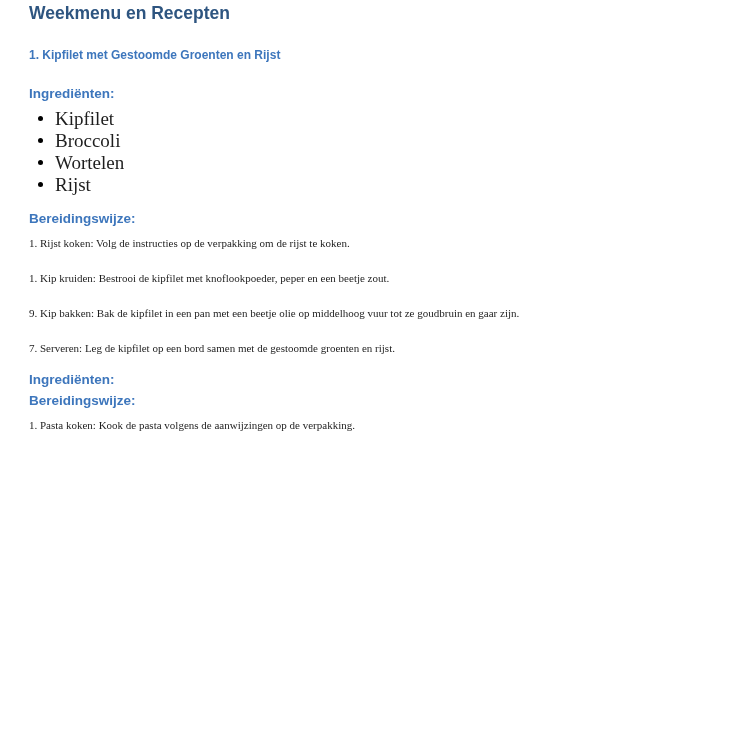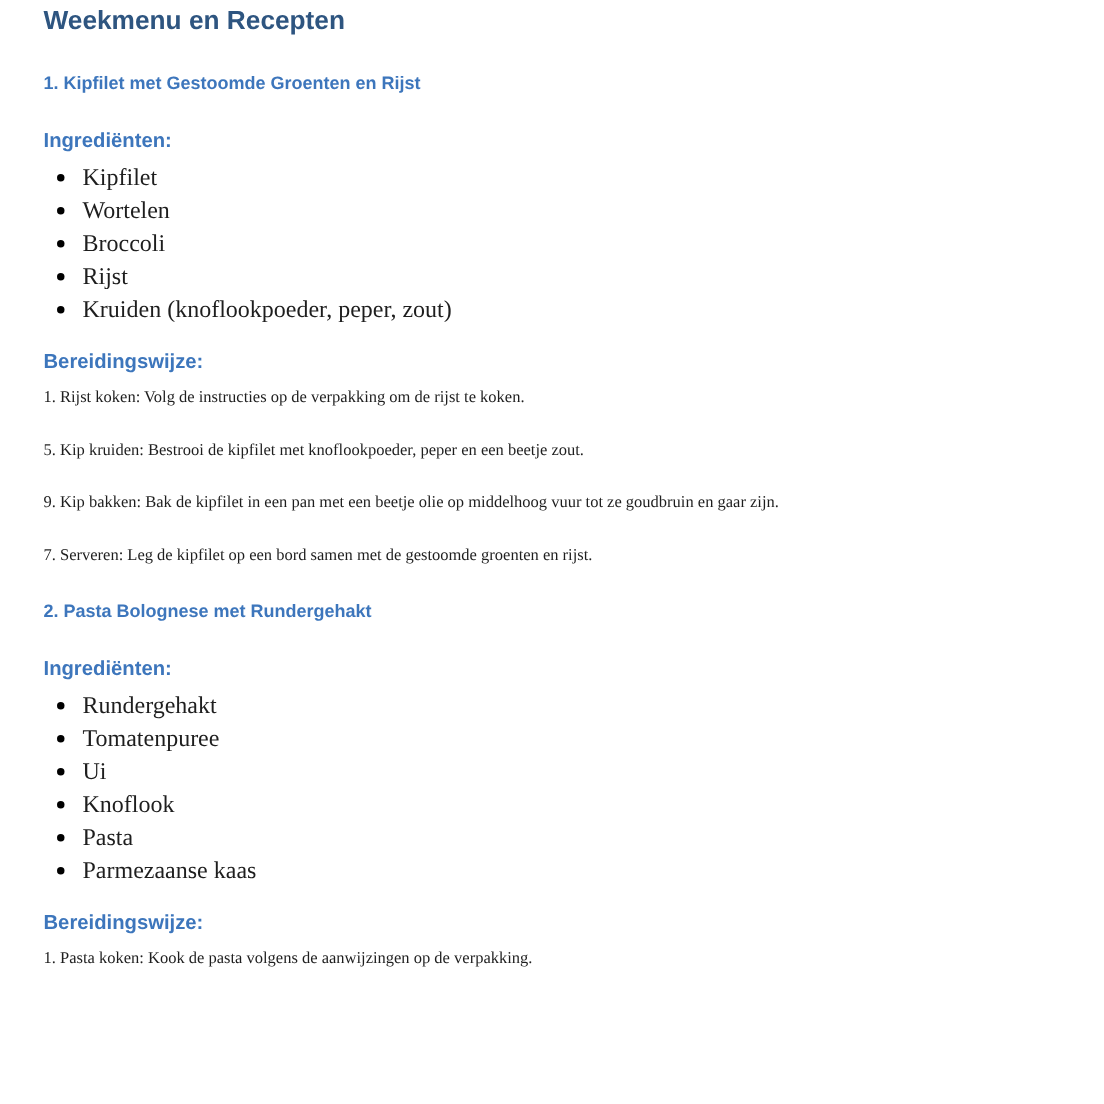--- a/index.html
+++ b/index.html
@@ -43,21 +43,21 @@
     line-height: 14px;
     color: var(--subheading-color);
     margin: 0 0 7px 0;
   }
   ul.ingredient-list {
     list-style: none;
     margin: 0 0 16px 0;
   }
   ul.ingredient-list li {
     font-family: "Liberation Serif", serif;
-    font-size: 16px;
+    font-size: 19px;
     line-height: 22px;
     color: var(--body-color);
     padding-left: 26px;
     position: relative;
   }
   ul.ingredient-list li::before {
     content: "";
     position: absolute;
     left: 9px;
     top: 8px;
@@ -79,44 +79,34 @@
 <body>
 
 <main class="page">
   <h1 class="doc-title">Weekmenu en Recepten</h1>
   <div>
   <section>
     <h2 class="recipe-heading">1. Kipfilet met Gestoomde Groenten en Rijst</h2>
     <h3 class="sub-heading">Ingrediënten:</h3>
     <ul class="ingredient-list">
           <li>Kipfilet</li>
+          <li>Broccoli</li>
           <li>Wortelen</li>
-          <li>Broccoli</li>
           <li>Rijst</li>
-          <li>Kruiden (knoflookpoeder, peper, zout)</li>
         </ul>
     <h3 class="sub-heading">Bereidingswijze:</h3>
     <div>
           <p class="step">1. Rijst koken: Volg de instructies op de verpakking om de rijst te koken.</p>
-          <p class="step">5. Kip kruiden: Bestrooi de kipfilet met knoflookpoeder, peper en een beetje zout.</p>
+          <p class="step">1. Kip kruiden: Bestrooi de kipfilet met knoflookpoeder, peper en een beetje zout.</p>
           <p class="step">9. Kip bakken: Bak de kipfilet in een pan met een beetje olie op middelhoog vuur tot ze goudbruin en gaar zijn.</p>
           <p class="step">7. Serveren: Leg de kipfilet op een bord samen met de gestoomde groenten en rijst.</p>
         </div>
   </section>
 
   <section>
-    <h2 class="recipe-heading">2. Pasta Bolognese met Rundergehakt</h2>
     <h3 class="sub-heading">Ingrediënten:</h3>
-    <ul class="ingredient-list">
-          <li>Rundergehakt</li>
-          <li>Tomatenpuree</li>
-          <li>Ui</li>
-          <li>Knoflook</li>
-          <li>Pasta</li>
-          <li>Parmezaanse kaas</li>
-        </ul>
     <h3 class="sub-heading">Bereidingswijze:</h3>
     <div>
           <p class="step">1. Pasta koken: Kook de pasta volgens de aanwijzingen op de verpakking.</p>
         </div>
   </section>
 </div>
 </main>
 
 </body></html>

